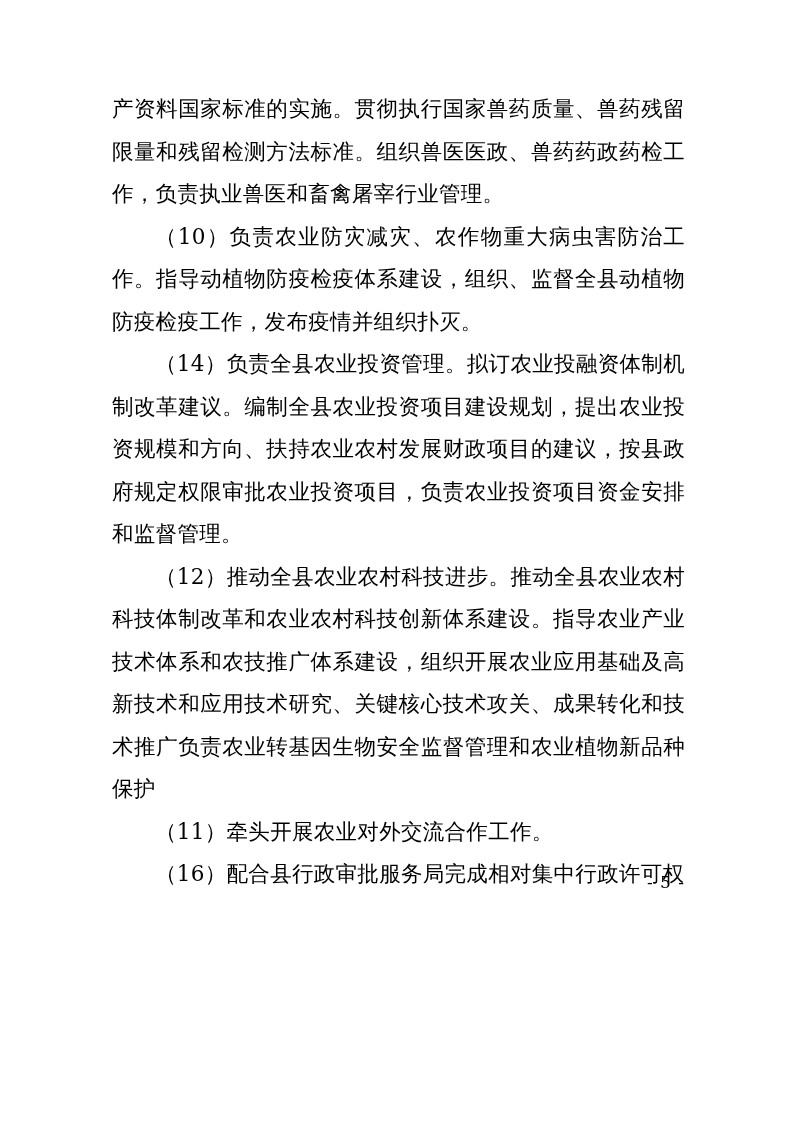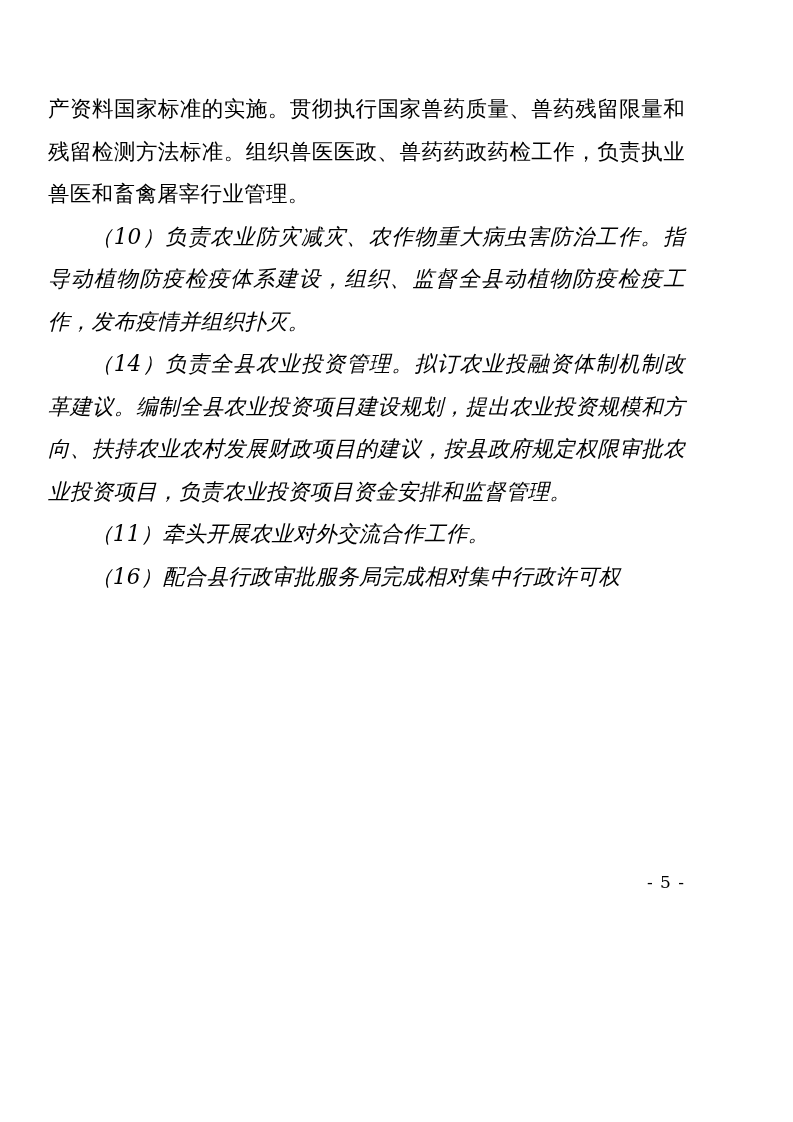--- a/index.html
+++ b/index.html
@@ -15,52 +15,52 @@
     position: relative;
     overflow: hidden;
   }
   .page {
     position: absolute;
     top: 0;
     left: 0;
     width: 793px;
     height: 948px;
     box-sizing: border-box;
-    padding: 88px 108px 60px 48px;
+    padding: 88px 108px 60px 112px;
   }
   .doc-body {
     font-size: 21.5px;
     line-height: 42.5px;
     text-align: justify;
     text-justify: inter-ideograph;
     letter-spacing: 0.3px;
   }
   .para {
     margin: 0;
     text-indent: 0;
   }
   .para.indent {
     text-indent: 43px;
-    font-style: italic;
   }
   .page-number {
     position: absolute;
     right: 108px;
     bottom: 56px;
     font-size: 17px;
     font-family: "DejaVu Serif", "Liberation Serif", serif;
     color: #000000;
     letter-spacing: 1px;
   }
 </style>
 </head>
 <body>
 
 <div class="page">
   <div class="doc-body">
     <p class="para">产资料国家标准的实施。贯彻执行国家兽药质量、兽药残留限量和残留检测方法标准。组织兽医医政、兽药药政药检工作，负责执业兽医和畜禽屠宰行业管理。</p>
     <p class="para indent">（10）负责农业防灾减灾、农作物重大病虫害防治工作。指导动植物防疫检疫体系建设，组织、监督全县动植物防疫检疫工作，发布疫情并组织扑灭。</p>
     <p class="para indent">（14）负责全县农业投资管理。拟订农业投融资体制机制改革建议。编制全县农业投资项目建设规划，提出农业投资规模和方向、扶持农业农村发展财政项目的建议，按县政府规定权限审批农业投资项目，负责农业投资项目资金安排和监督管理。</p>
+    <p class="para indent">（12）推动全县农业农村科技进步。推动全县农业农村科技体制改革和农业农村科技创新体系建设。指导农业产业技术体系和农技推广体系建设，组织开展农业应用基础及高新技术和应用技术研究、关键核心技术攻关、成果转化和技术推广负责农业转基因生物安全监督管理和农业植物新品种保护</p>
     <p class="para indent">（11）牵头开展农业对外交流合作工作。</p>
     <p class="para indent">（16）配合县行政审批服务局完成相对集中行政许可权</p>
   </div>
   <div class="page-number">- 5 -</div>
 </div>
 
 </body></html>

